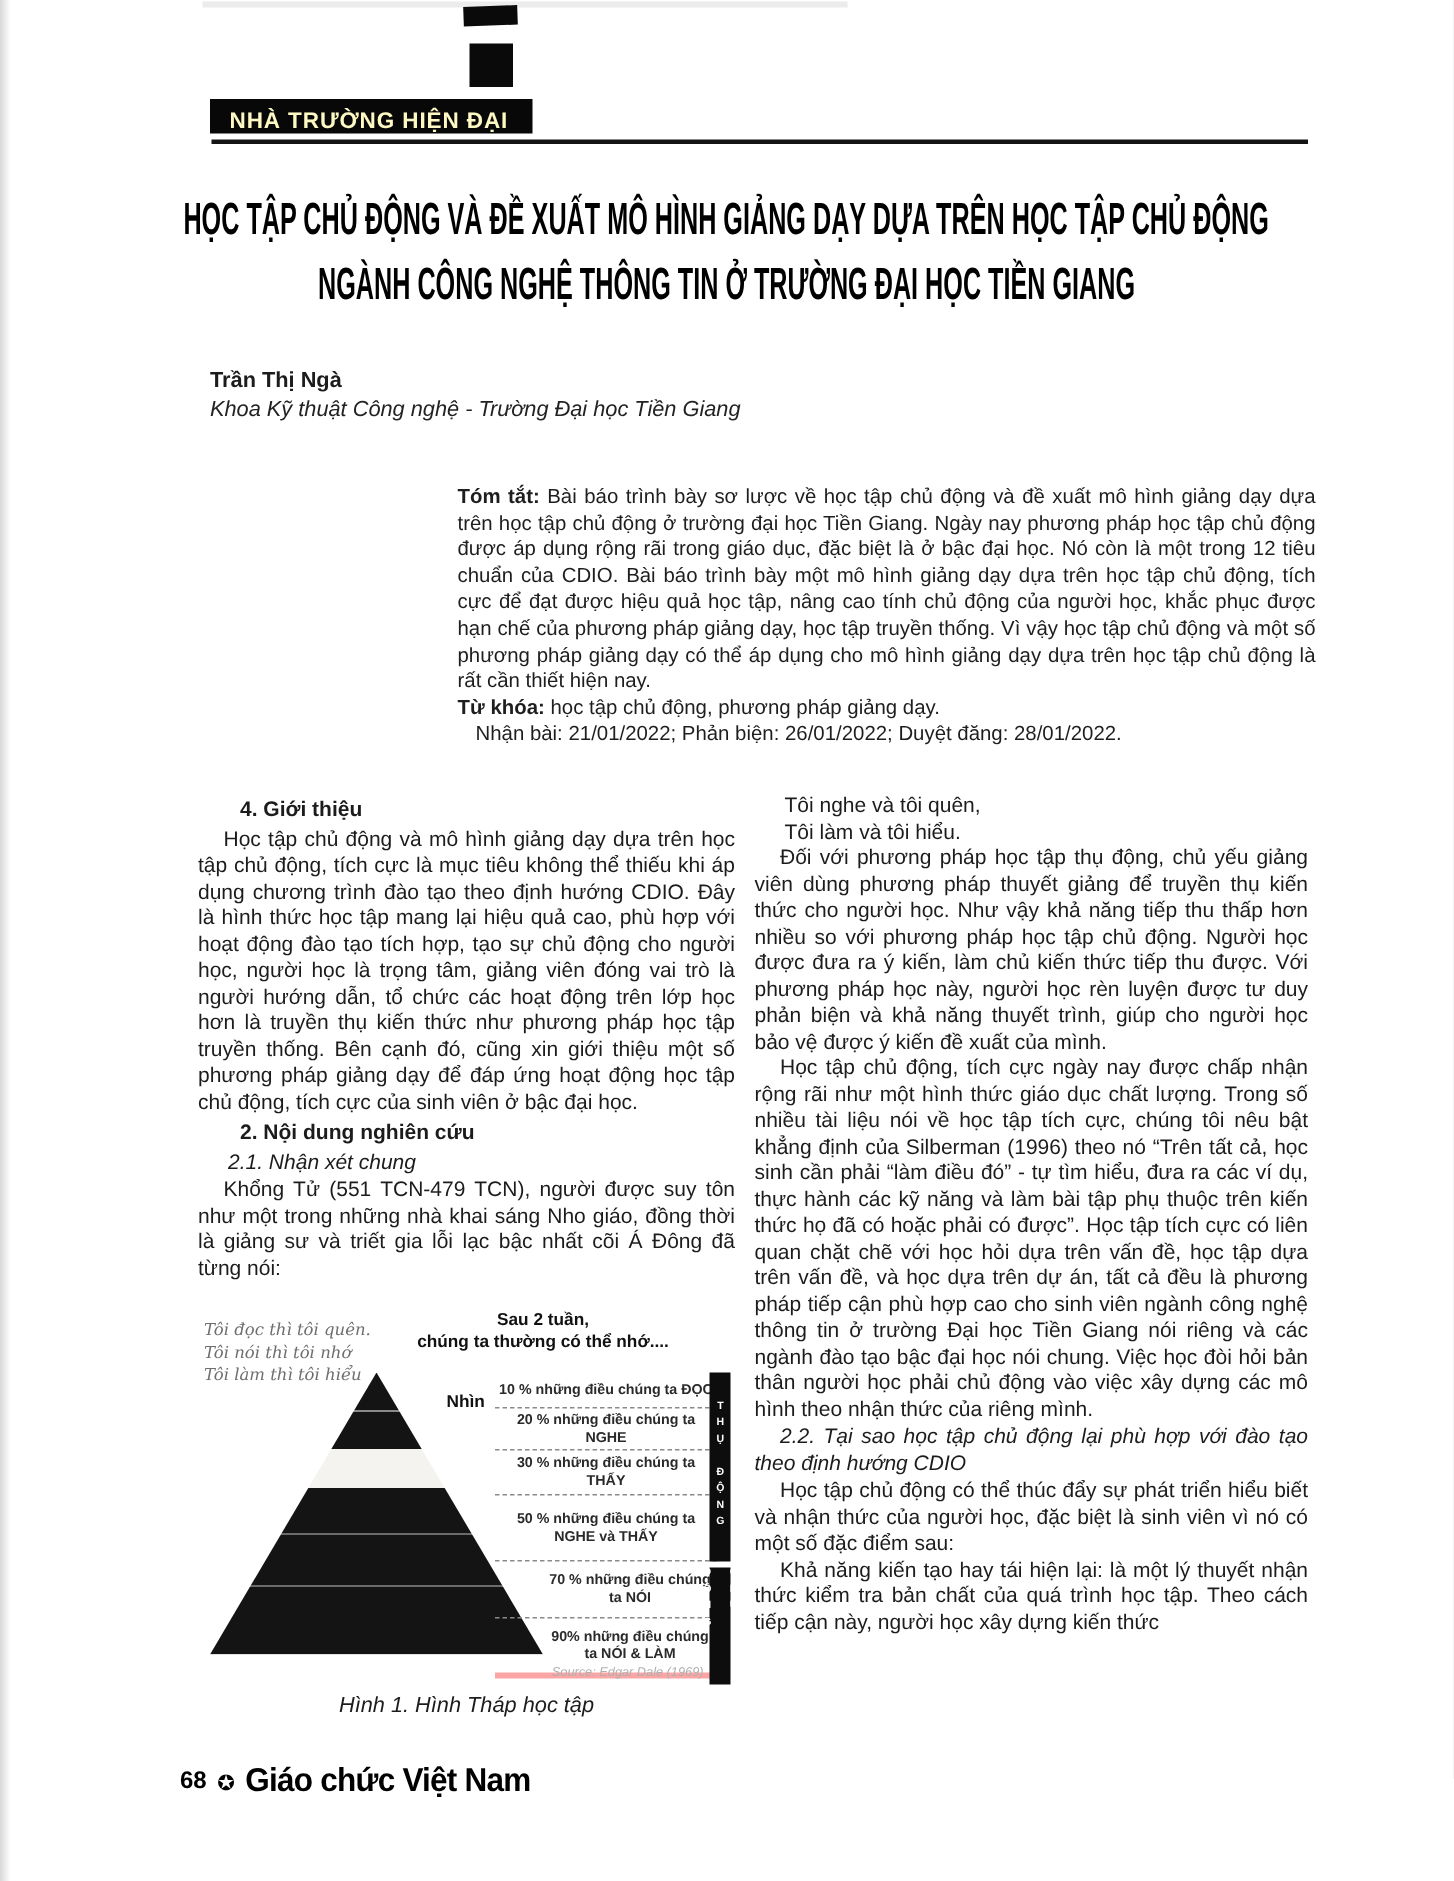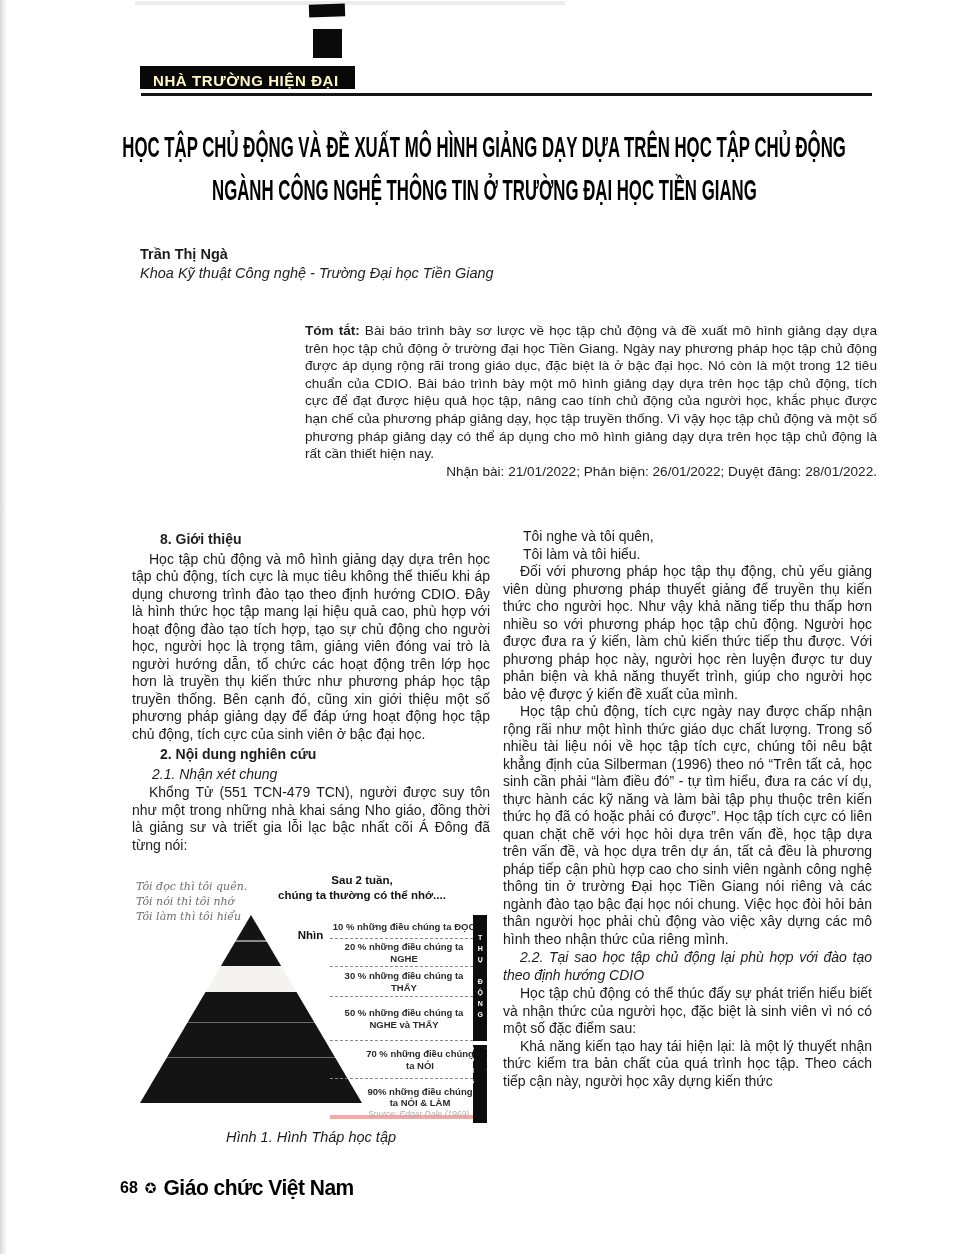--- a/index.html
+++ b/index.html
@@ -38,21 +38,21 @@
   .author-block { position:absolute; left:140px; top:245px; font-size:14.5px; line-height:19px; }
   .author-name { font-weight:bold; font-style:normal; }
   .author-affil, .author-email { font-style:italic; color:#222; }
 
   .abstract-block {
     position:absolute; left:305px; top:322px; width:572px;
     font-size:13.6px; line-height:17.6px;
     text-align:justify; color:#1e1e1e;
   }
   .abstract-label, .keywords-label { font-weight:bold; }
-  .abstract-dates { text-align:right; }
+  .abstract-dates { text-align:left;margin-left:12px; }
 
   .columns { position:absolute; left:132px; top:528px; width:740px; display:flex; gap:13px; }
   .col { font-size:14px; line-height:17.5px; }
   .col-left { width:358px; }
   .col-right { width:369px; }
   .col p { text-align:justify; text-indent:17px; }
   .h-num { font-weight:bold; padding-left:28px; margin:3px 0 2px 0; }
   .h-sub { font-style:italic; padding-left:20px; margin:1px 0 1px 0; }
   .h-sub-wrap { font-style:italic; text-indent:17px; text-align:justify; margin:1px 0 1px 0; }
   .quote-line { padding-left:20px; }
@@ -138,26 +138,27 @@
     </div>
   </div>
 
   <div class="author-block">
     <div class="author-name">Trần Thị Ngà</div>
     <div class="author-affil">Khoa Kỹ thuật Công nghệ - Trường Đại học Tiền Giang</div>
   </div>
 
   <div class="abstract-block">
     <p><span class="abstract-label">Tóm tắt:</span> <span>Bài báo trình bày sơ lược về học tập chủ động và đề xuất mô hình giảng dạy dựa trên học tập chủ động ở trường đại học Tiền Giang. Ngày nay phương pháp học tập chủ động được áp dụng rộng rãi trong giáo dục, đặc biệt là ở bậc đại học. Nó còn là một trong 12 tiêu chuẩn của CDIO. Bài báo trình bày một mô hình giảng dạy dựa trên học tập chủ động, tích cực để đạt được hiệu quả học tập, nâng cao tính chủ động của người học, khắc phục được hạn chế của phương pháp giảng dạy, học tập truyền thống. Vì vậy học tập chủ động và một số phương pháp giảng dạy có thể áp dụng cho mô hình giảng dạy dựa trên học tập chủ động là rất cần thiết hiện nay.</span></p>
+    <p><span class="keywords-label">Từ khóa:</span> <span>học tập chủ động, phương pháp giảng dạy.</span></p>
     <p class="abstract-dates">Nhận bài: 21/01/2022; Phản biện: 26/01/2022; Duyệt đăng: 28/01/2022.</p>
   </div>
 
   <div class="columns">
     <div class="col col-left">
-      <div class="h-num">8. Giới thiệu</div>
+      <div class="h-num">4. Giới thiệu</div>
       <p>Học tập chủ động và mô hình giảng dạy dựa trên học tập chủ động, tích cực là mục tiêu không thể thiếu khi áp dụng chương trình đào tạo theo định hướng CDIO. Đây là hình thức học tập mang lại hiệu quả cao, phù hợp với hoạt động đào tạo tích hợp, tạo sự chủ động cho người học, người học là trọng tâm, giảng viên đóng vai trò là người hướng dẫn, tổ chức các hoạt động trên lớp học hơn là truyền thụ kiến thức như phương pháp học tập truyền thống. Bên cạnh đó, cũng xin giới thiệu một số phương pháp giảng dạy để đáp ứng hoạt động học tập chủ động, tích cực của sinh viên ở bậc đại học.</p>
       <div class="h-num">2. Nội dung nghiên cứu</div>
       <div class="h-sub">2.1. Nhận xét chung</div>
       <p>Khổng Tử (551 TCN-479 TCN), người được suy tôn như một trong những nhà khai sáng Nho giáo, đồng thời là giảng sư và triết gia lỗi lạc bậc nhất cõi Á Đông đã từng nói:</p>
 
       <div class="figure">
         <div class="fig-quote">
           <div>Tôi đọc thì tôi quên.</div>
           <div>Tôi nói thì tôi nhớ</div>
           <div>Tôi làm thì tôi hiểu</div>

